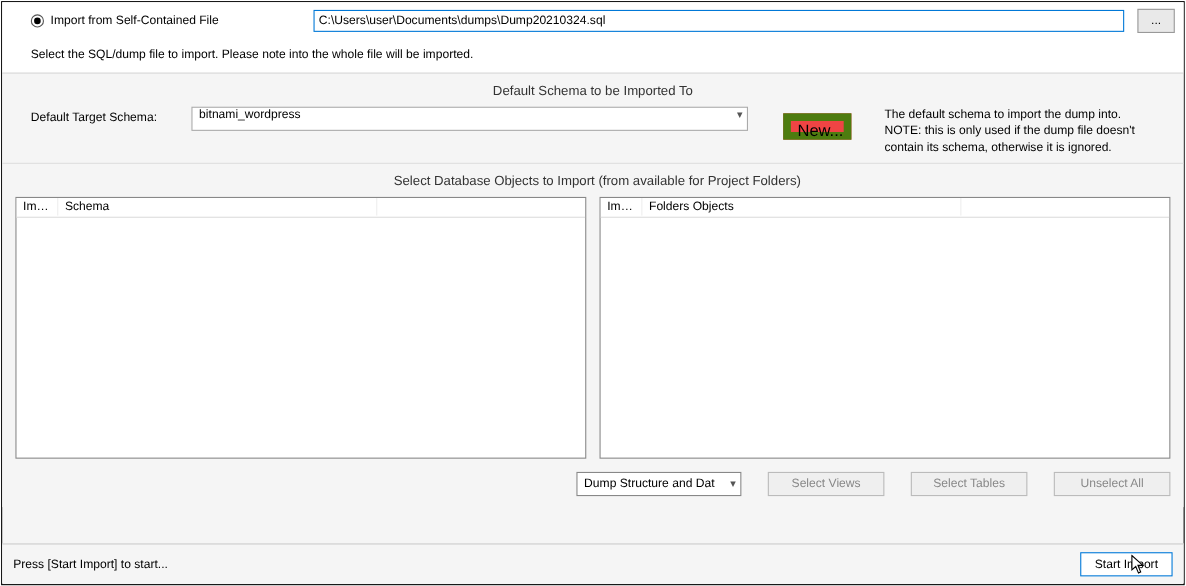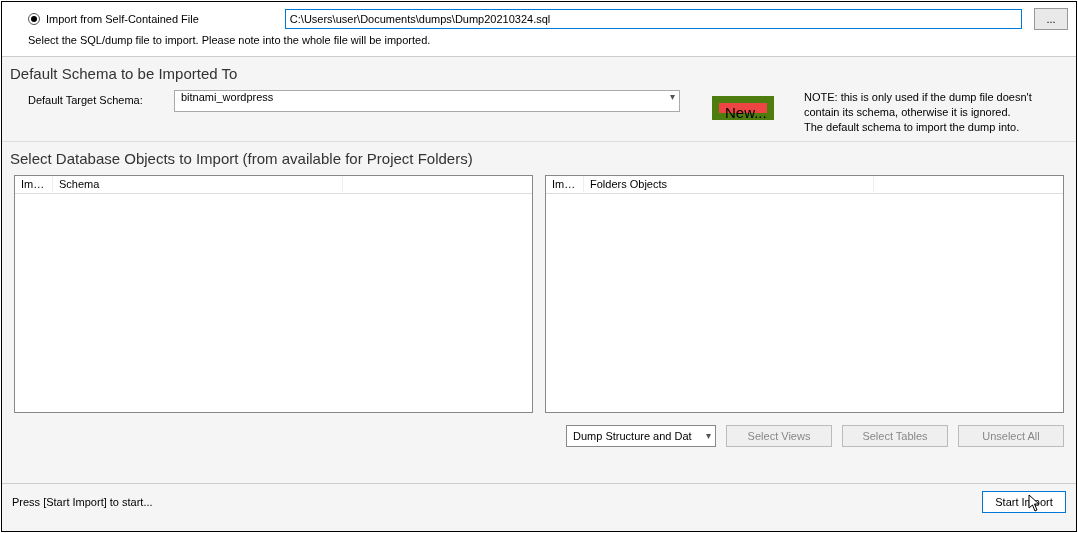--- a/index.html
+++ b/index.html
@@ -24,21 +24,21 @@
   }
   .section-top {
     background: #fff;
     padding: 6px 8px 10px 8px;
     border-bottom: 1px solid #ccc;
   }
   .row-radio {
     display: flex;
     align-items: center;
     gap: 6px;
-    margin-bottom: 4px;
+    margin-bottom: 14px;
     padding-left: 18px;
   }
   .radio-outer {
     width: 12px; height: 12px; border: 1px solid #555; border-radius: 50%;
     display: inline-flex; align-items: center; justify-content: center;
     background: #fff;
   }
   .radio-inner {
     width: 6px; height: 6px; background: #000; border-radius: 50%;
   }
@@ -64,23 +64,24 @@
     padding-left: 18px;
     color: #000;
     margin-top: 4px;
   }
   .section {
     padding: 8px 8px 6px 8px;
     background: #f5f5f5;
     border-bottom: 1px solid #ddd;
   }
   .section-header {
-    font-size: 15px;
+    font-size: 12px;
     color: #333;
     margin-bottom: 8px;
+    text-align: center;
   }
   .schema-row {
     display: flex;
     align-items: flex-start;
     gap: 26px;
     padding-left: 18px;
   }
   .schema-label {
     padding-top: 4px;
     width: 120px;
@@ -154,21 +155,21 @@
     top: 2px;
     bottom: 2px;
     width: 1px;
     background: transparent;
   }
   .th.schema-col { flex: 0 0 290px; }
   .th.schemaobj-col { flex: 0 0 290px; }
   .btnbar {
     display: flex;
     justify-content: flex-end;
-    gap: 10px;
+    gap: 24px;
     padding: 12px 12px 10px 12px;
   }
   .combo-dump {
     width: 150px; height: 22px;
     border: 1px solid #888;
     background: #fff;
     display: flex;
     align-items: center;
     justify-content: space-between;
     padding: 0 4px 0 6px;
@@ -179,21 +180,21 @@
   }
   .btn-dis {
     width: 106px; height: 22px;
     border: 1px solid #bbb;
     background: #efefef;
     color: #888;
     font-size: 11px;
   }
   .footer {
     position: absolute;
-    left: 0; right: 0; bottom: 12px;
+    left: 0; right: 0; bottom: 1px;
     height: 36px;
     border-top: 1px solid #ccc;
     display: flex;
     align-items: center;
     justify-content: space-between;
     padding: 0 10px;
     background: #f5f5f5;
   }
   .start-btn {
     width: 84px; height: 22px;
@@ -238,22 +239,22 @@
   <div class="section">
     <div class="section-header">Default Schema to be Imported To</div>
     <div class="schema-row">
       <div class="schema-label">Default Target Schema:</div>
       <div class="schema-select">
         <span>bitnami_wordpress</span>
         <span class="chev">▾</span>
       </div>
       <button class="new-btn">New...</button>
       <div class="schema-note">
+        <div>The default schema to import the dump into.</div>
         <div>NOTE: this is only used if the dump file doesn't contain its schema, otherwise it is ignored.</div>
-        <div>The default schema to import the dump into.</div>
       </div>
     </div>
   </div>
 
   <div class="section-objects">
     <div class="section-header">Select Database Objects to Import (from available for Project Folders)</div>
     <div class="tables-row">
       <div class="table-box">
         <div class="thead">
           <div class="th imp">Imp...</div>

